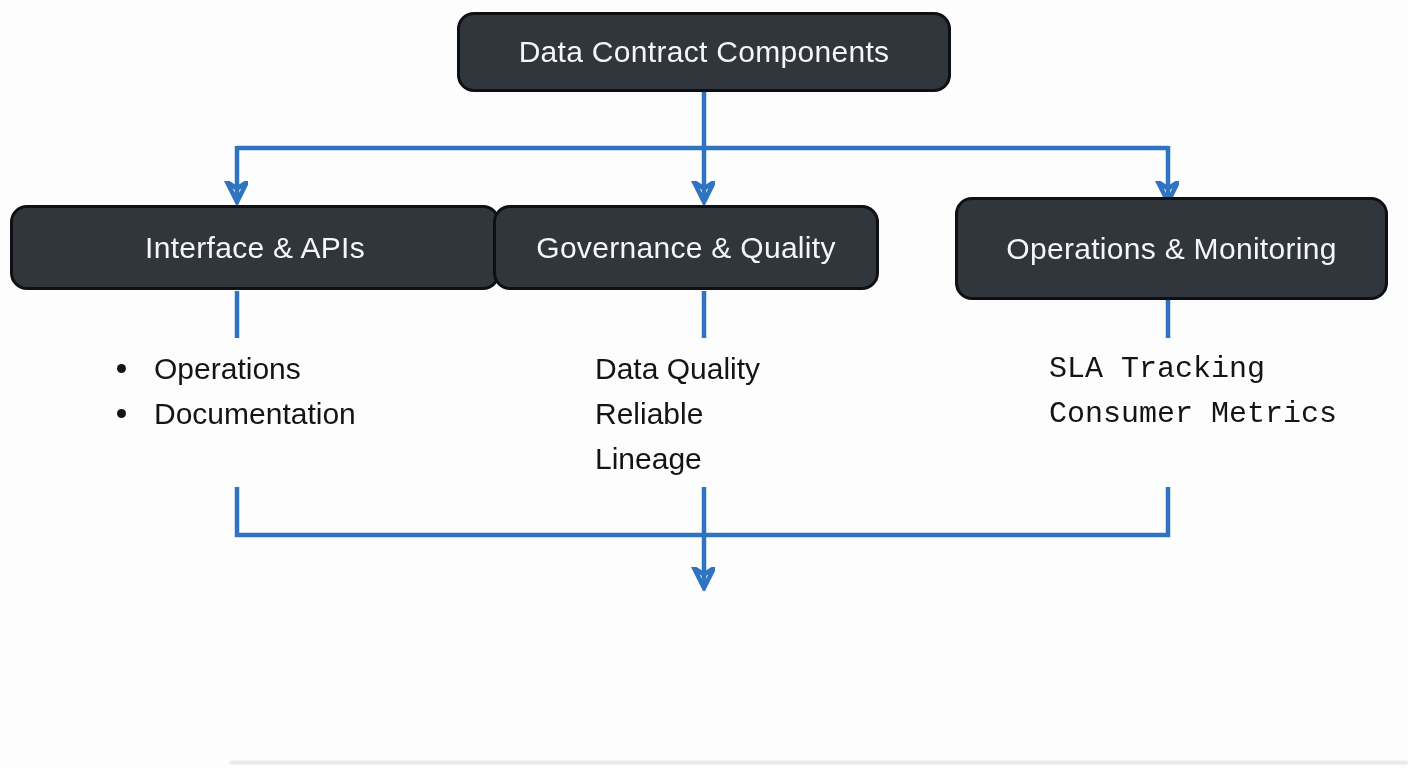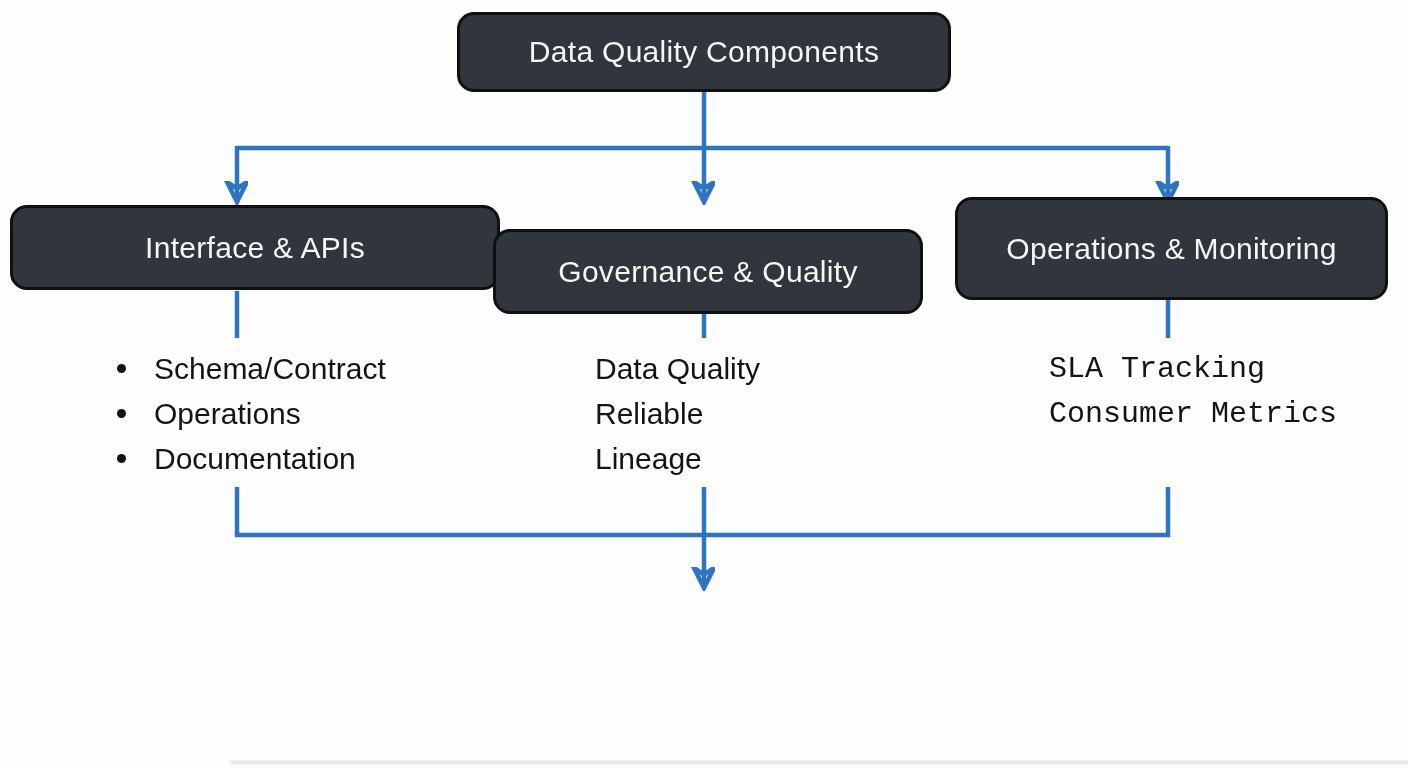--- a/index.html
+++ b/index.html
@@ -36,21 +36,21 @@
     display: flex;
     align-items: center;
     justify-content: center;
     font-size: 30px;
     letter-spacing: 0.3px;
     box-sizing: border-box;
     text-align: center;
   }
   .node-root       { left: 457px; top: 12px;  width: 494px; height: 80px; }
   .node-interface  { left: 10px;  top: 205px; width: 490px; height: 85px; }
-  .node-governance { left: 493px; top: 205px; width: 430px; height: 85px; margin-top: 24px; }
+  .node-governance { left: 493px; top: 205px; width: 386px; height: 85px; }
   .node-operations { left: 955px; top: 197px; width: 433px; height: 103px; }
   .node-product    {
     left: 510px; top: 593px; width: 383px; height: 162px;
     border-radius: 30px;
     flex-direction: column;
     line-height: 45px;
   }
   .feature-list {
     position: absolute;
     top: 346px;
@@ -106,40 +106,36 @@
     <path d="M237,291 L237,338"></path>
     <path d="M704,291 L704,338"></path>
     <path d="M1168,291 L1168,338"></path>
     <path d="M237,487 L237,537"></path>
     <path d="M1168,487 L1168,537"></path>
     <path d="M235,535 L1170,535"></path>
     <path d="M704,487 L704,586" marker-end="url(#arrowhead)"></path>
   </svg>
 
   <div class="node node-root">
-    <span>Data Quality Components</span>
+    <span>Data Contract Components</span>
   </div>
 
   <div class="node node-interface">
     <span>Interface &amp; APIs</span>
   </div>
 
   <div class="node node-governance">
     <span>Governance &amp; Quality</span>
   </div>
 
   <div class="node node-operations">
     <span>Operations &amp; Monitoring</span>
   </div>
 
   <ul class="feature-list list-interface">
-    <li>
-      <span class="dot"></span>
-      <span>Schema/Contract</span>
-    </li>
     <li>
       <span class="dot"></span>
       <span>Operations</span>
     </li>
     <li>
       <span class="dot"></span>
       <span>Documentation</span>
     </li>
   </ul>
 

